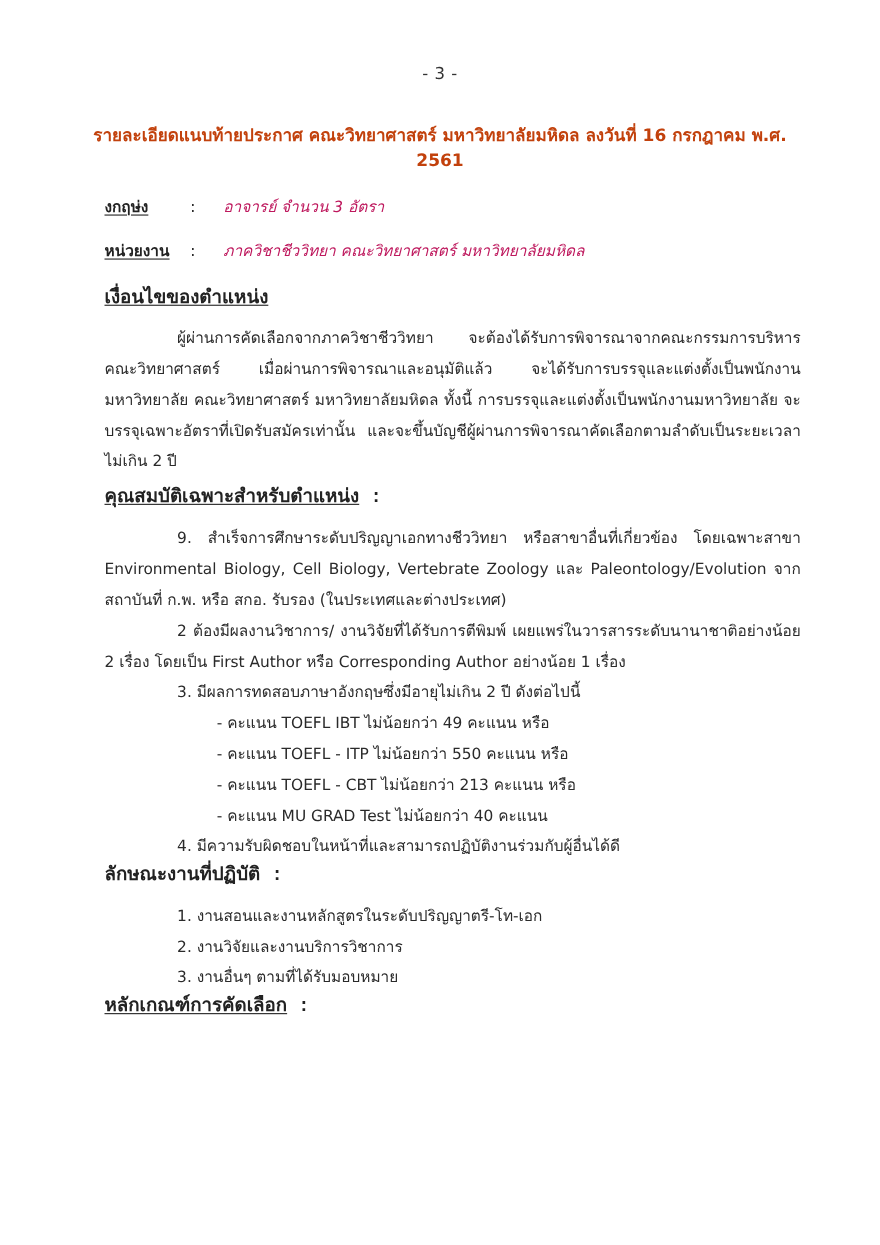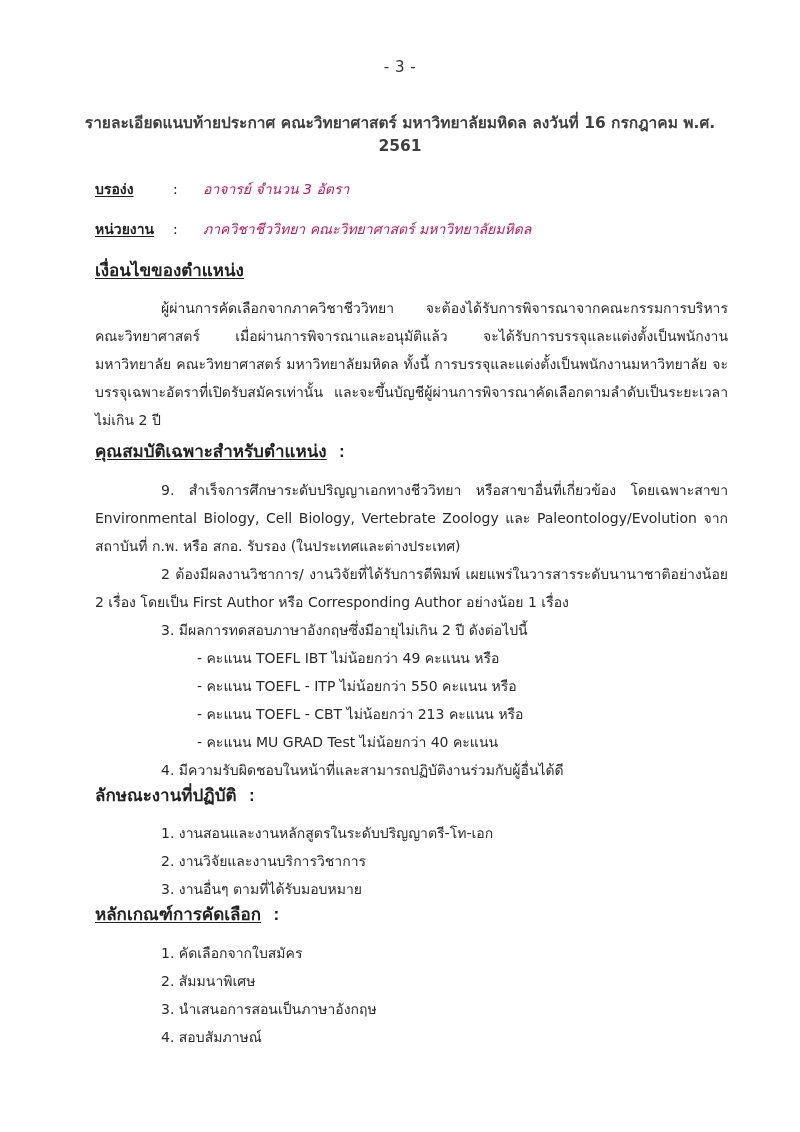--- a/index.html
+++ b/index.html
@@ -30,21 +30,21 @@
     color: #333;
     padding-top: 58px;
     letter-spacing: 0.5px;
   }
 
   
   .doc-title {
     text-align: center;
     font-size: 15.5px;
     font-weight: bold;
-    color: #404040;
+    color: #c2410c;
     margin-top: 36px;
     padding: 0 70px;
     line-height: 1.5;
   }
 
   .body-block {
     padding: 0 72px 0 95px;
     margin-top: 20px;
   }
 
@@ -130,21 +130,21 @@
 
 <div class="page">
 
   <div class="page-number">- 3 -</div>
 
   <div class="doc-title">รายละเอียดแนบท้ายประกาศ คณะวิทยาศาสตร์ มหาวิทยาลัยมหิดล  ลงวันที่ 16 กรกฎาคม พ.ศ. 2561</div>
 
   <div class="body-block">
 
     <div class="field-row">
-      <span class="field-label">บรอง่ง</span>
+      <span class="field-label">งกฤษ่ง</span>
       <span class="field-colon">:</span>
       <span class="field-value">อาจารย์ จำนวน 3 อัตรา</span>
     </div>
 
     <div class="field-row">
       <span class="field-label">หน่วยงาน</span>
       <span class="field-colon">:</span>
       <span class="field-value">ภาควิชาชีววิทยา คณะวิทยาศาสตร์ มหาวิทยาลัยมหิดล</span>
     </div>
 
@@ -176,22 +176,16 @@
     </div>
     <ul class="list">
       <li class="list-item plain">1. งานสอนและงานหลักสูตรในระดับปริญญาตรี-โท-เอก</li>
       <li class="list-item plain">2. งานวิจัยและงานบริการวิชาการ</li>
       <li class="list-item plain">3. งานอื่นๆ ตามที่ได้รับมอบหมาย</li>
     </ul>
 
     <div class="section-heading">
       <span class="htext">หลักเกณฑ์การคัดเลือก</span><span class="hcolon"> :</span>
     </div>
-    <ul class="list">
-      <li class="list-item plain">1. คัดเลือกจากใบสมัคร</li>
-      <li class="list-item plain">2. สัมมนาพิเศษ</li>
-      <li class="list-item plain">3. นำเสนอการสอนเป็นภาษาอังกฤษ</li>
-      <li class="list-item plain">4. สอบสัมภาษณ์</li>
-    </ul>
 
   </div>
 
 </div>
 
 </body></html>

